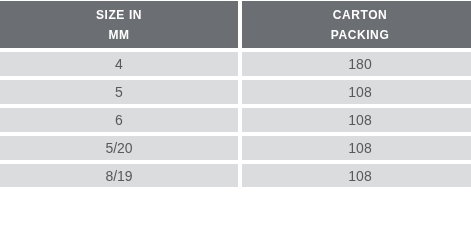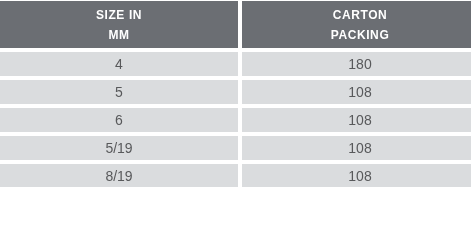--- a/index.html
+++ b/index.html
@@ -92,21 +92,21 @@
       </tr>
       <tr>
         <td class="data-cell">5</td>
         <td class="data-cell">108</td>
       </tr>
       <tr>
         <td class="data-cell">6</td>
         <td class="data-cell">108</td>
       </tr>
       <tr>
-        <td class="data-cell">5/19</td>
+        <td class="data-cell">5/20</td>
         <td class="data-cell">108</td>
       </tr>
       <tr>
         <td class="data-cell">8/19</td>
         <td class="data-cell">108</td>
       </tr>
     </tbody>
   </table>
 </div>
 

